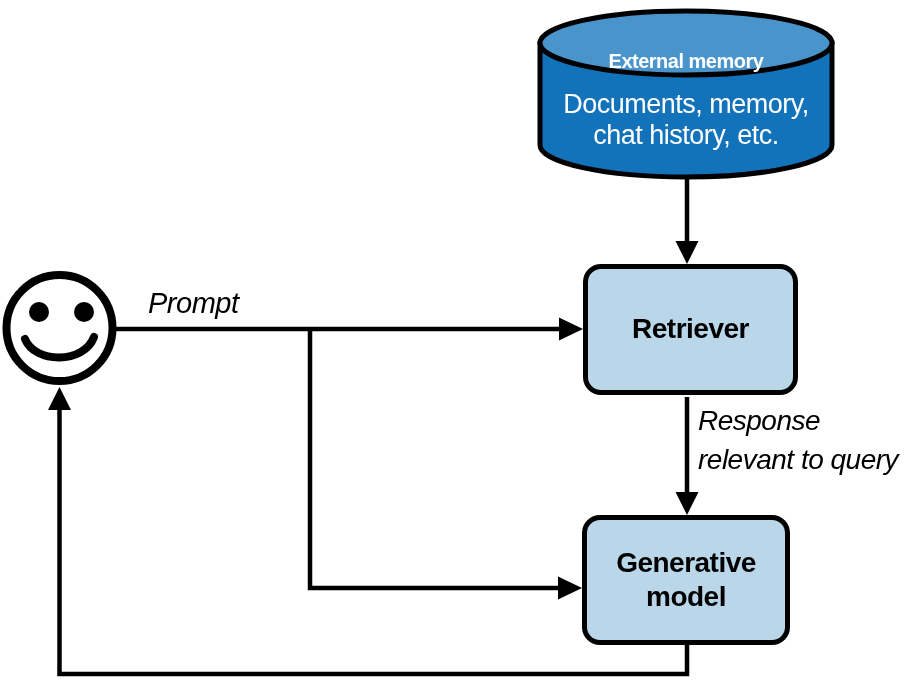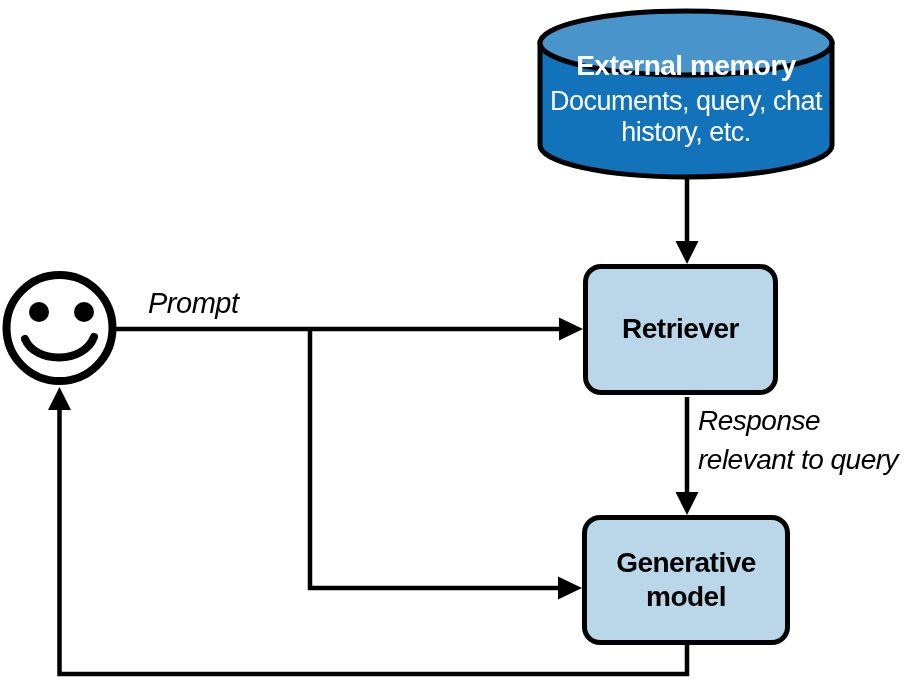--- a/index.html
+++ b/index.html
@@ -26,28 +26,28 @@
     border:5px solid var(--line);
     border-radius:18px;
     display:flex;align-items:center;justify-content:center;
     text-align:center;
     font-weight:bold;
     font-size:28px;
     letter-spacing:-0.5px;
     line-height:1.22;
     box-sizing:border-box;
   }
-  .node-retriever{left:583px;top:264px;width:195px;height:131px;}
+  .node-retriever{left:583px;top:264px;width:215px;height:131px;}
   .node-genmodel{left:582px;top:515px;width:208px;height:130px;padding:0 28px;}
 
   .cyl-text{
     position:absolute;left:546px;top:50px;width:280px;
     text-align:center;color:#fff;
   }
-  .cyl-title{font-weight:bold;font-size:28px;letter-spacing:-0.5px;margin-bottom:4px;}
+  .cyl-title{font-weight:bold;font-size:20px;letter-spacing:-0.5px;margin-bottom:16px;}
   .cyl-sub{font-size:27px;letter-spacing:-0.5px;line-height:1.16;}
 
   .edge-label{
     position:absolute;
     font-style:italic;
     font-size:29px;
     letter-spacing:-0.5px;
     white-space:nowrap;
   }
   .label-prompt{left:148px;top:287px;}
@@ -94,21 +94,21 @@
     <g>
       <circle cx="59.5" cy="328" r="53" fill="#fff" style="stroke:var(--line)" stroke-width="8"></circle>
       <circle cx="39" cy="312" r="10" style="fill:var(--line)"></circle>
       <circle cx="84" cy="312" r="10" style="fill:var(--line)"></circle>
       <path d="M 25 339 C 35 364 84 364 94 337" fill="none" style="stroke:var(--line)" stroke-width="8" stroke-linecap="round"></path>
     </g>
   </svg>
 
   <div class="cyl-text">
     <div class="cyl-title">External memory</div>
-    <div class="cyl-sub">Documents, query, chat history, etc.</div>
+    <div class="cyl-sub">Documents, memory, chat history, etc.</div>
   </div>
 
   <div class="node node-retriever">
     <span>Retriever</span>
   </div>
 
   <div class="node node-genmodel">
     <span>Generative model</span>
   </div>
 

